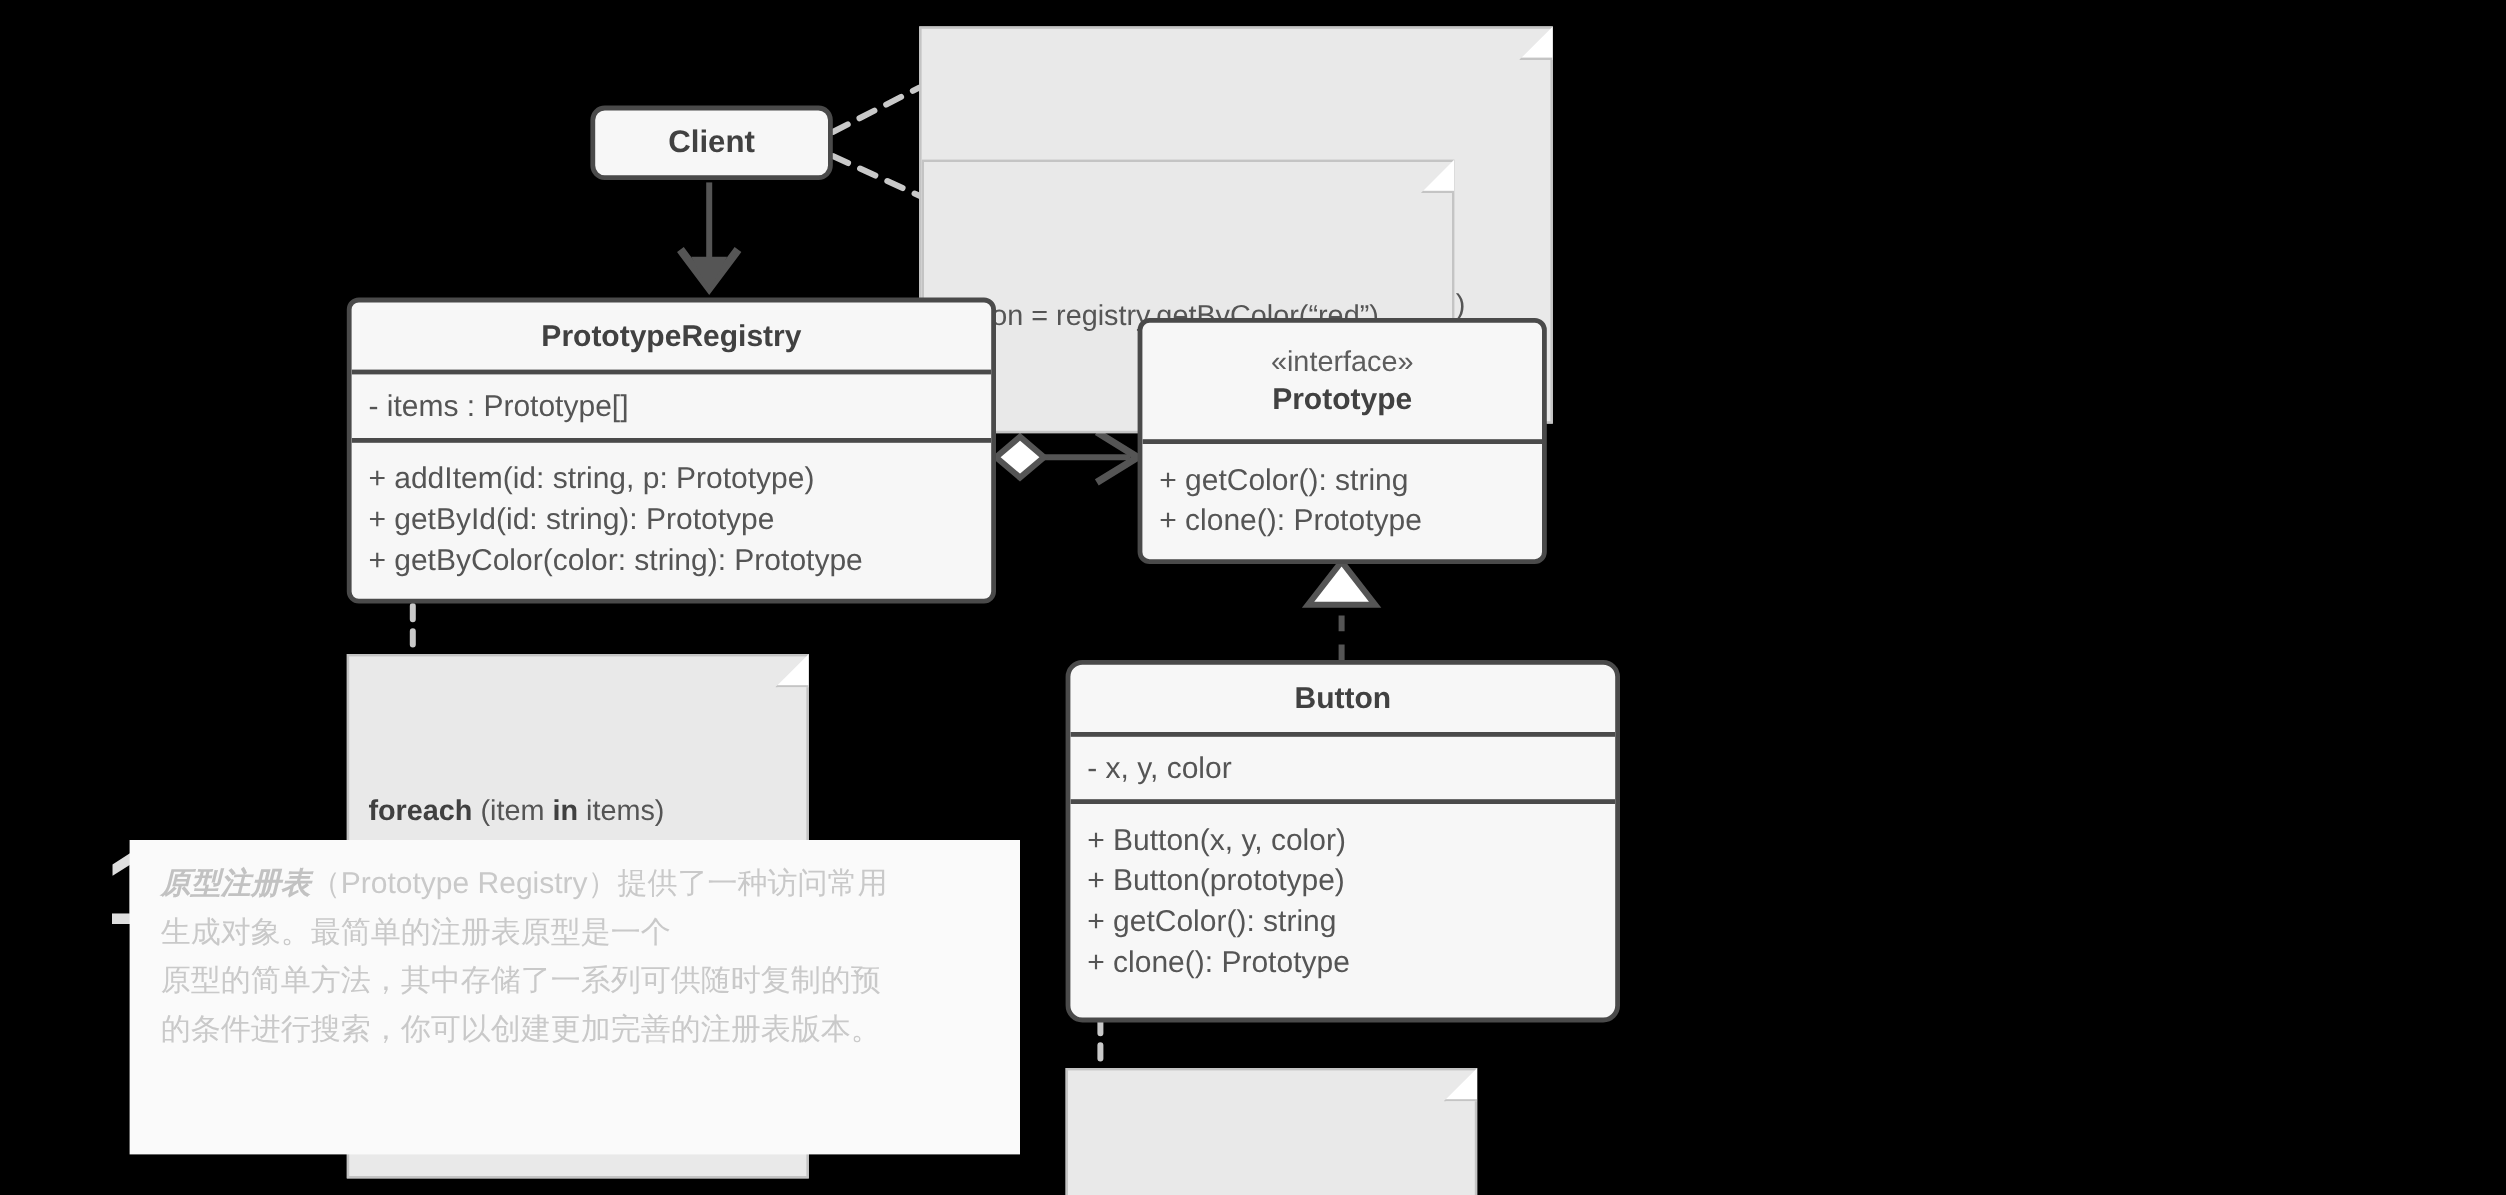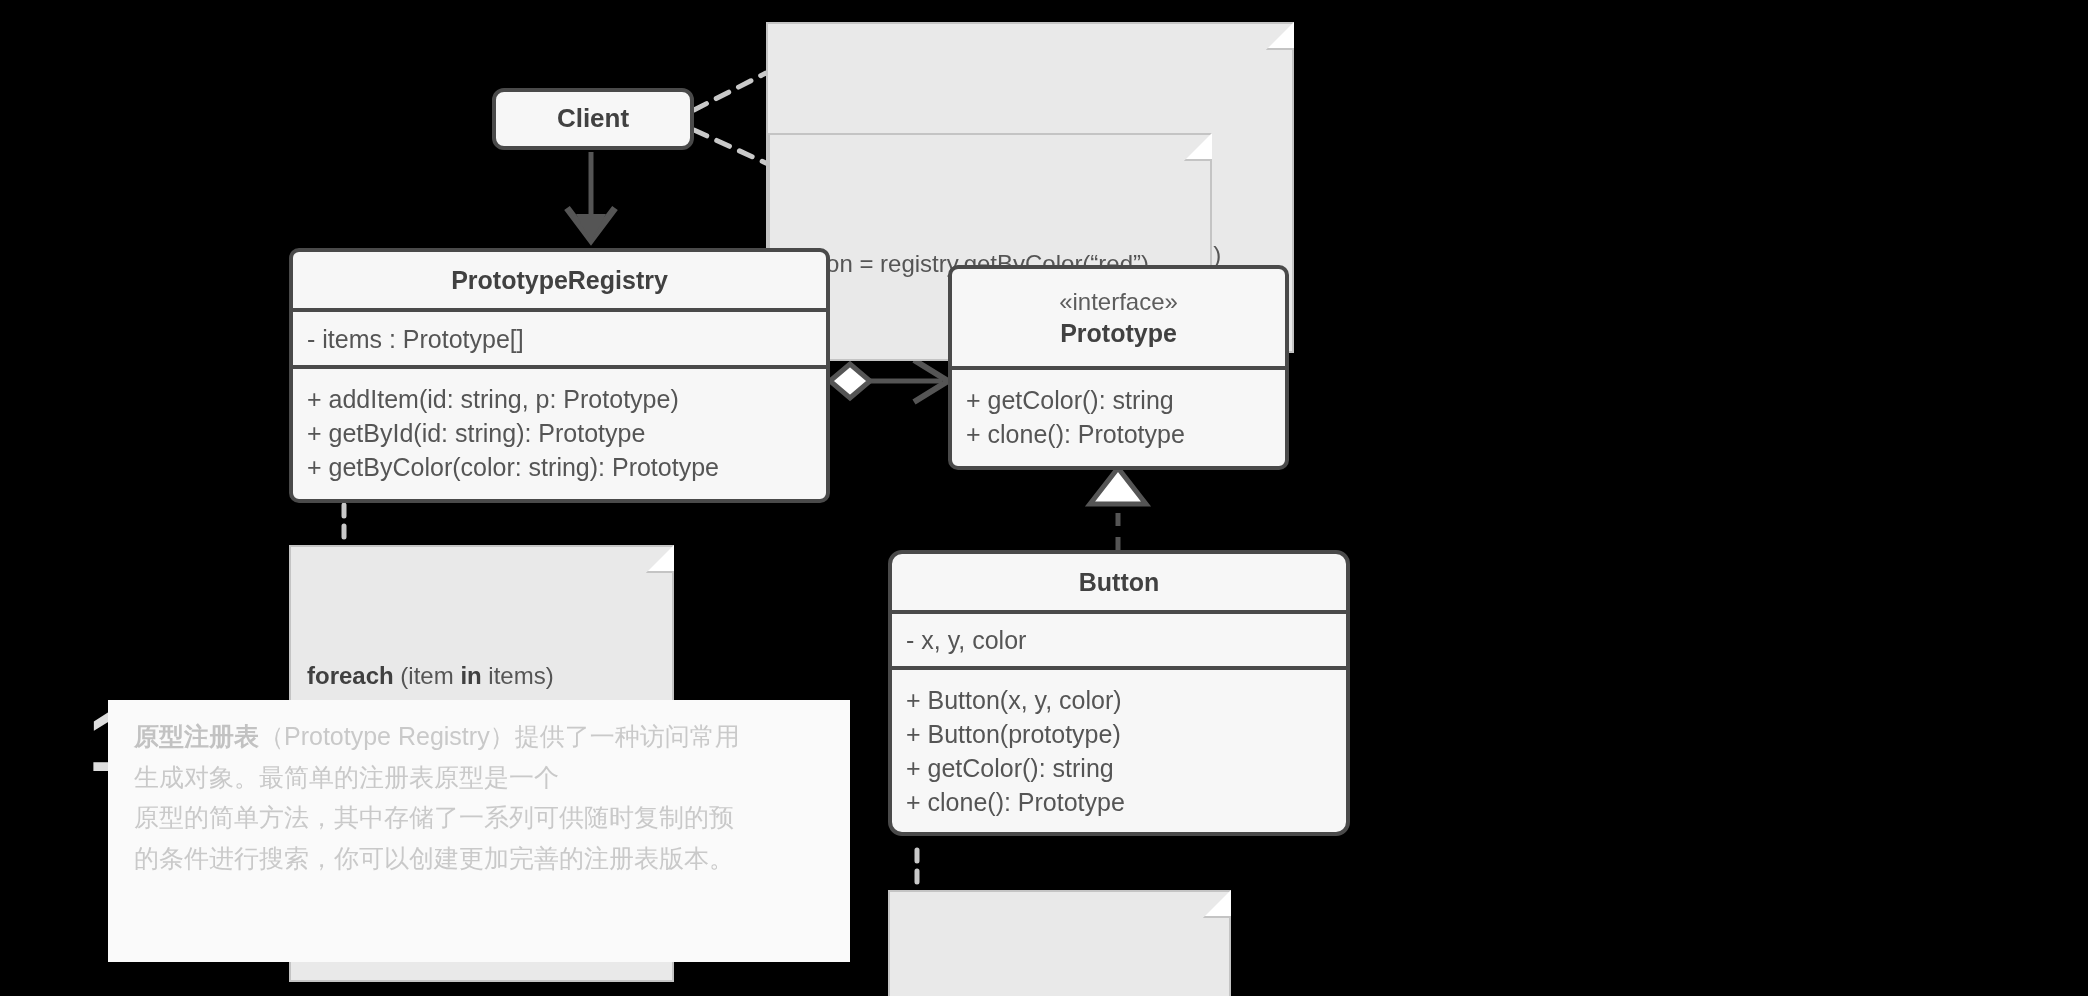--- a/index.html
+++ b/index.html
@@ -120,21 +120,21 @@
   #caption-number {
     position: absolute;
     left: 88px;
     top: 698px;
     font-size: 86px;
     font-weight: bold;
     color: #dedede;
     line-height: 1;
     letter-spacing: -2px;
   }
-  #caption .lead { font-weight: bold; color: #c2c2c2; }
+  #caption .lead { font-weight: bold; color: #c2c2c2; font-style: italic; }
   #caption .hl {
     background: #f0f0f0;
     border-radius: 6px;
     padding: 2px 6px;
   }
   #caption .cl { display: block; white-space: nowrap; }
 </style>
 </head>
 <body>
 
@@ -222,21 +222,21 @@
     </div>
   </div>
 
   <div class="uml-box" style="left:888px; top:550px; width:462px;border-radius:14px;">
     <div class="uml-section" style="height:56px; display:flex; align-items:center; justify-content:center;">
       <div class="uml-title">Button</div>
     </div>
     <div class="uml-section" style="height:56px; display:flex; align-items:center;">
       <div class="uml-row">- x, y, color</div>
     </div>
-    <div class="uml-section" style="padding:13px 14px 13px 14px;">
+    <div class="uml-section" style="padding:13px 14px 29px 14px;">
       <div class="uml-row">+ Button(x, y, color)</div>
       <div class="uml-row">+ Button(prototype)</div>
       <div class="uml-row">+ getColor(): string</div>
       <div class="uml-row">+ clone(): Prototype</div>
     </div>
   </div>
 
   <div class="note" style="left:289px; top:545px; width:385px; padding-bottom:14px;">
     <span class="fold"></span>
     <span class="ln"><b>foreach</b><span> (item </span><b>in</b><span> items)</span></span>

